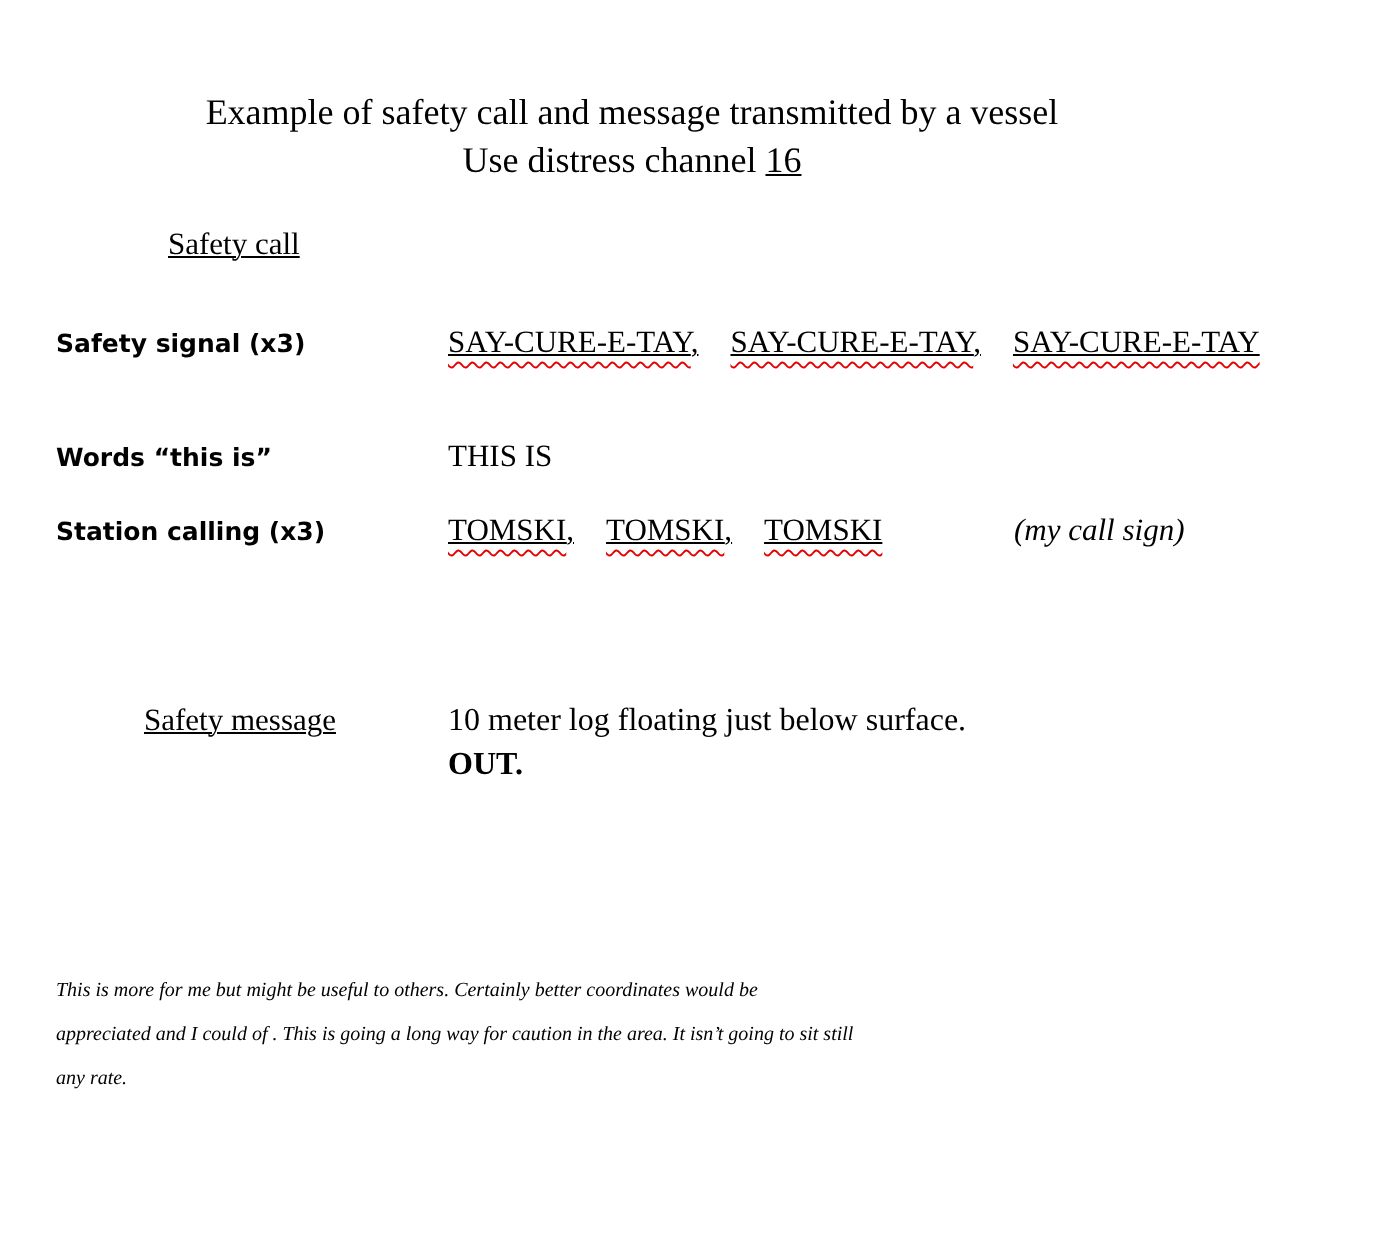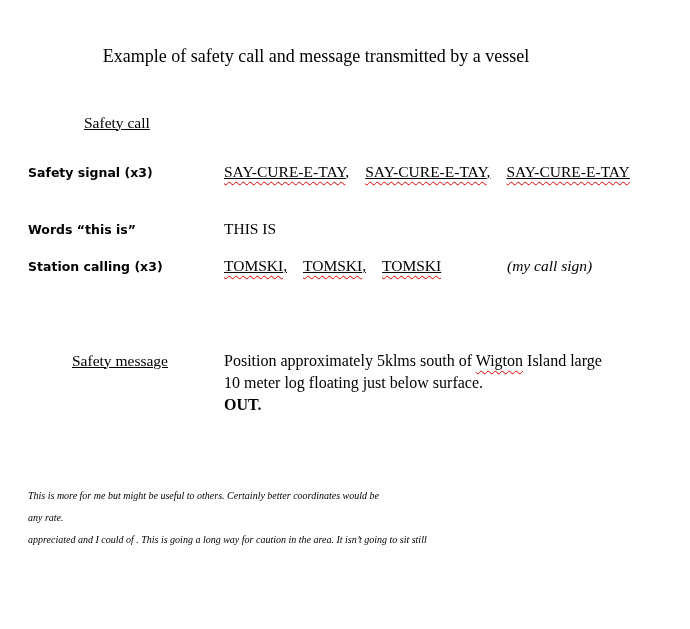--- a/index.html
+++ b/index.html
@@ -40,37 +40,37 @@
   .footnote{position:absolute;left:28px;top:485px;width:656px;font-style:italic;
             font-size:10px;line-height:22px;}
 </style>
 </head>
 <body>
 
 <div class="page">
 
   <div class="title">
     <div>Example of safety call and message transmitted by a vessel</div>
+    <div><span>Use distress channel </span><span class="u">16</span></div>
   </div>
 
   <div class="heading heading-call">Safety call</div>
 
   <div class="rows" id="call-rows">
       <div class="call-row first"><span class="call-label">Safety signal (x3)</span><span class="call-value"><span class="call-group"><span class="u"><span class="sp">SAY-CURE-E-TAY</span>,</span></span><span class="call-group"><span class="u"><span class="sp">SAY-CURE-E-TAY</span>,</span></span><span class="call-group"><span class="u"><span class="sp">SAY-CURE-E-TAY</span></span></span></span></div>
       <div class="call-row"><span class="call-label">Words “this is”</span><span class="call-value"><span class="call-group">THIS IS</span></span></div>
       <div class="call-row"><span class="call-label">Station calling (x3)</span><span class="call-value"><span class="call-group"><span class="u"><span class="sp">TOMSKI</span>,</span></span><span class="call-group"><span class="u"><span class="sp">TOMSKI</span>,</span></span><span class="call-group"><span class="u"><span class="sp">TOMSKI</span></span></span></span><span class="call-note">(my call sign)</span></div>
     </div>
 
   <div class="heading heading-message">Safety message</div>
 
   <div class="message">
-    <div><span>Position approximately 5klms south of </span><span class="sp">Wigton</span><span> Island large</span></div>
     <div>10 meter log floating just below surface.</div>
     <div class="out">OUT.</div>
   </div>
 
   <div class="footnote" id="footnote">
       <div>This is more for me but might be useful to others. Certainly better coordinates would be</div>
+      <div>appreciated and I could of . This is going a long way for caution in the area. It isn’t going to sit still</div>
       <div>any rate.</div>
-      <div>appreciated and I could of . This is going a long way for caution in the area. It isn’t going to sit still</div>
     </div>
 
 </div>
 
 </body></html>

